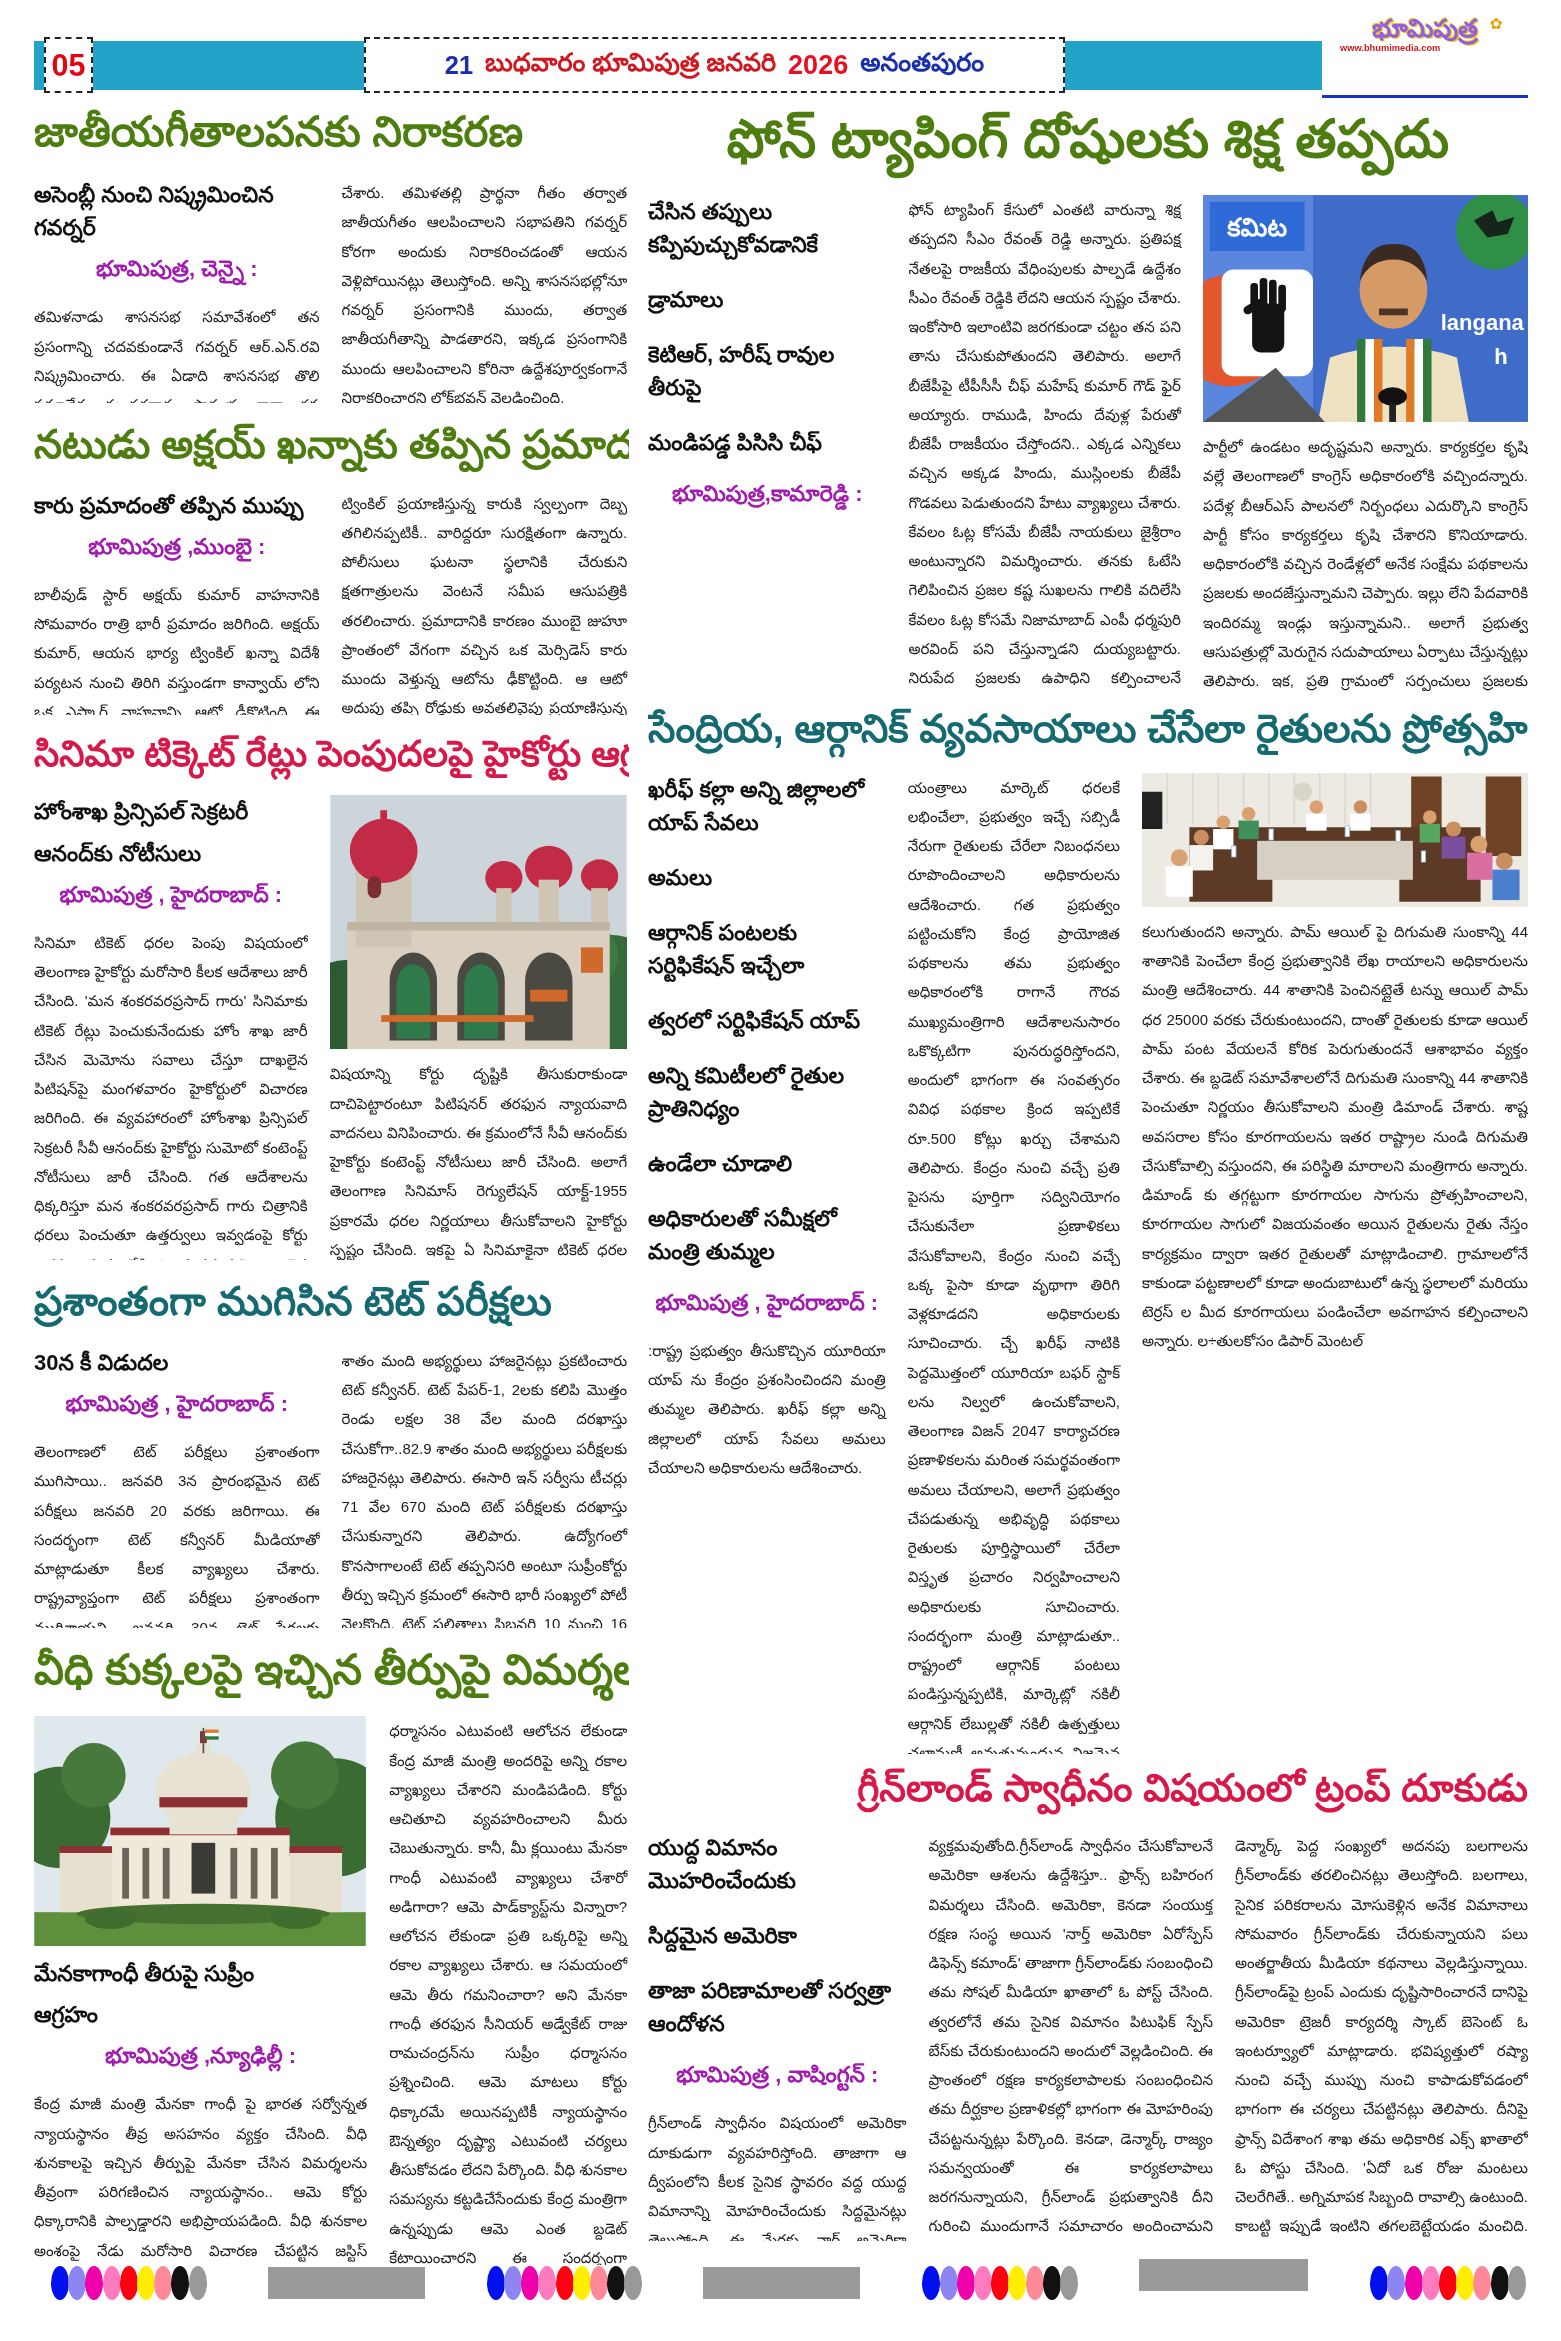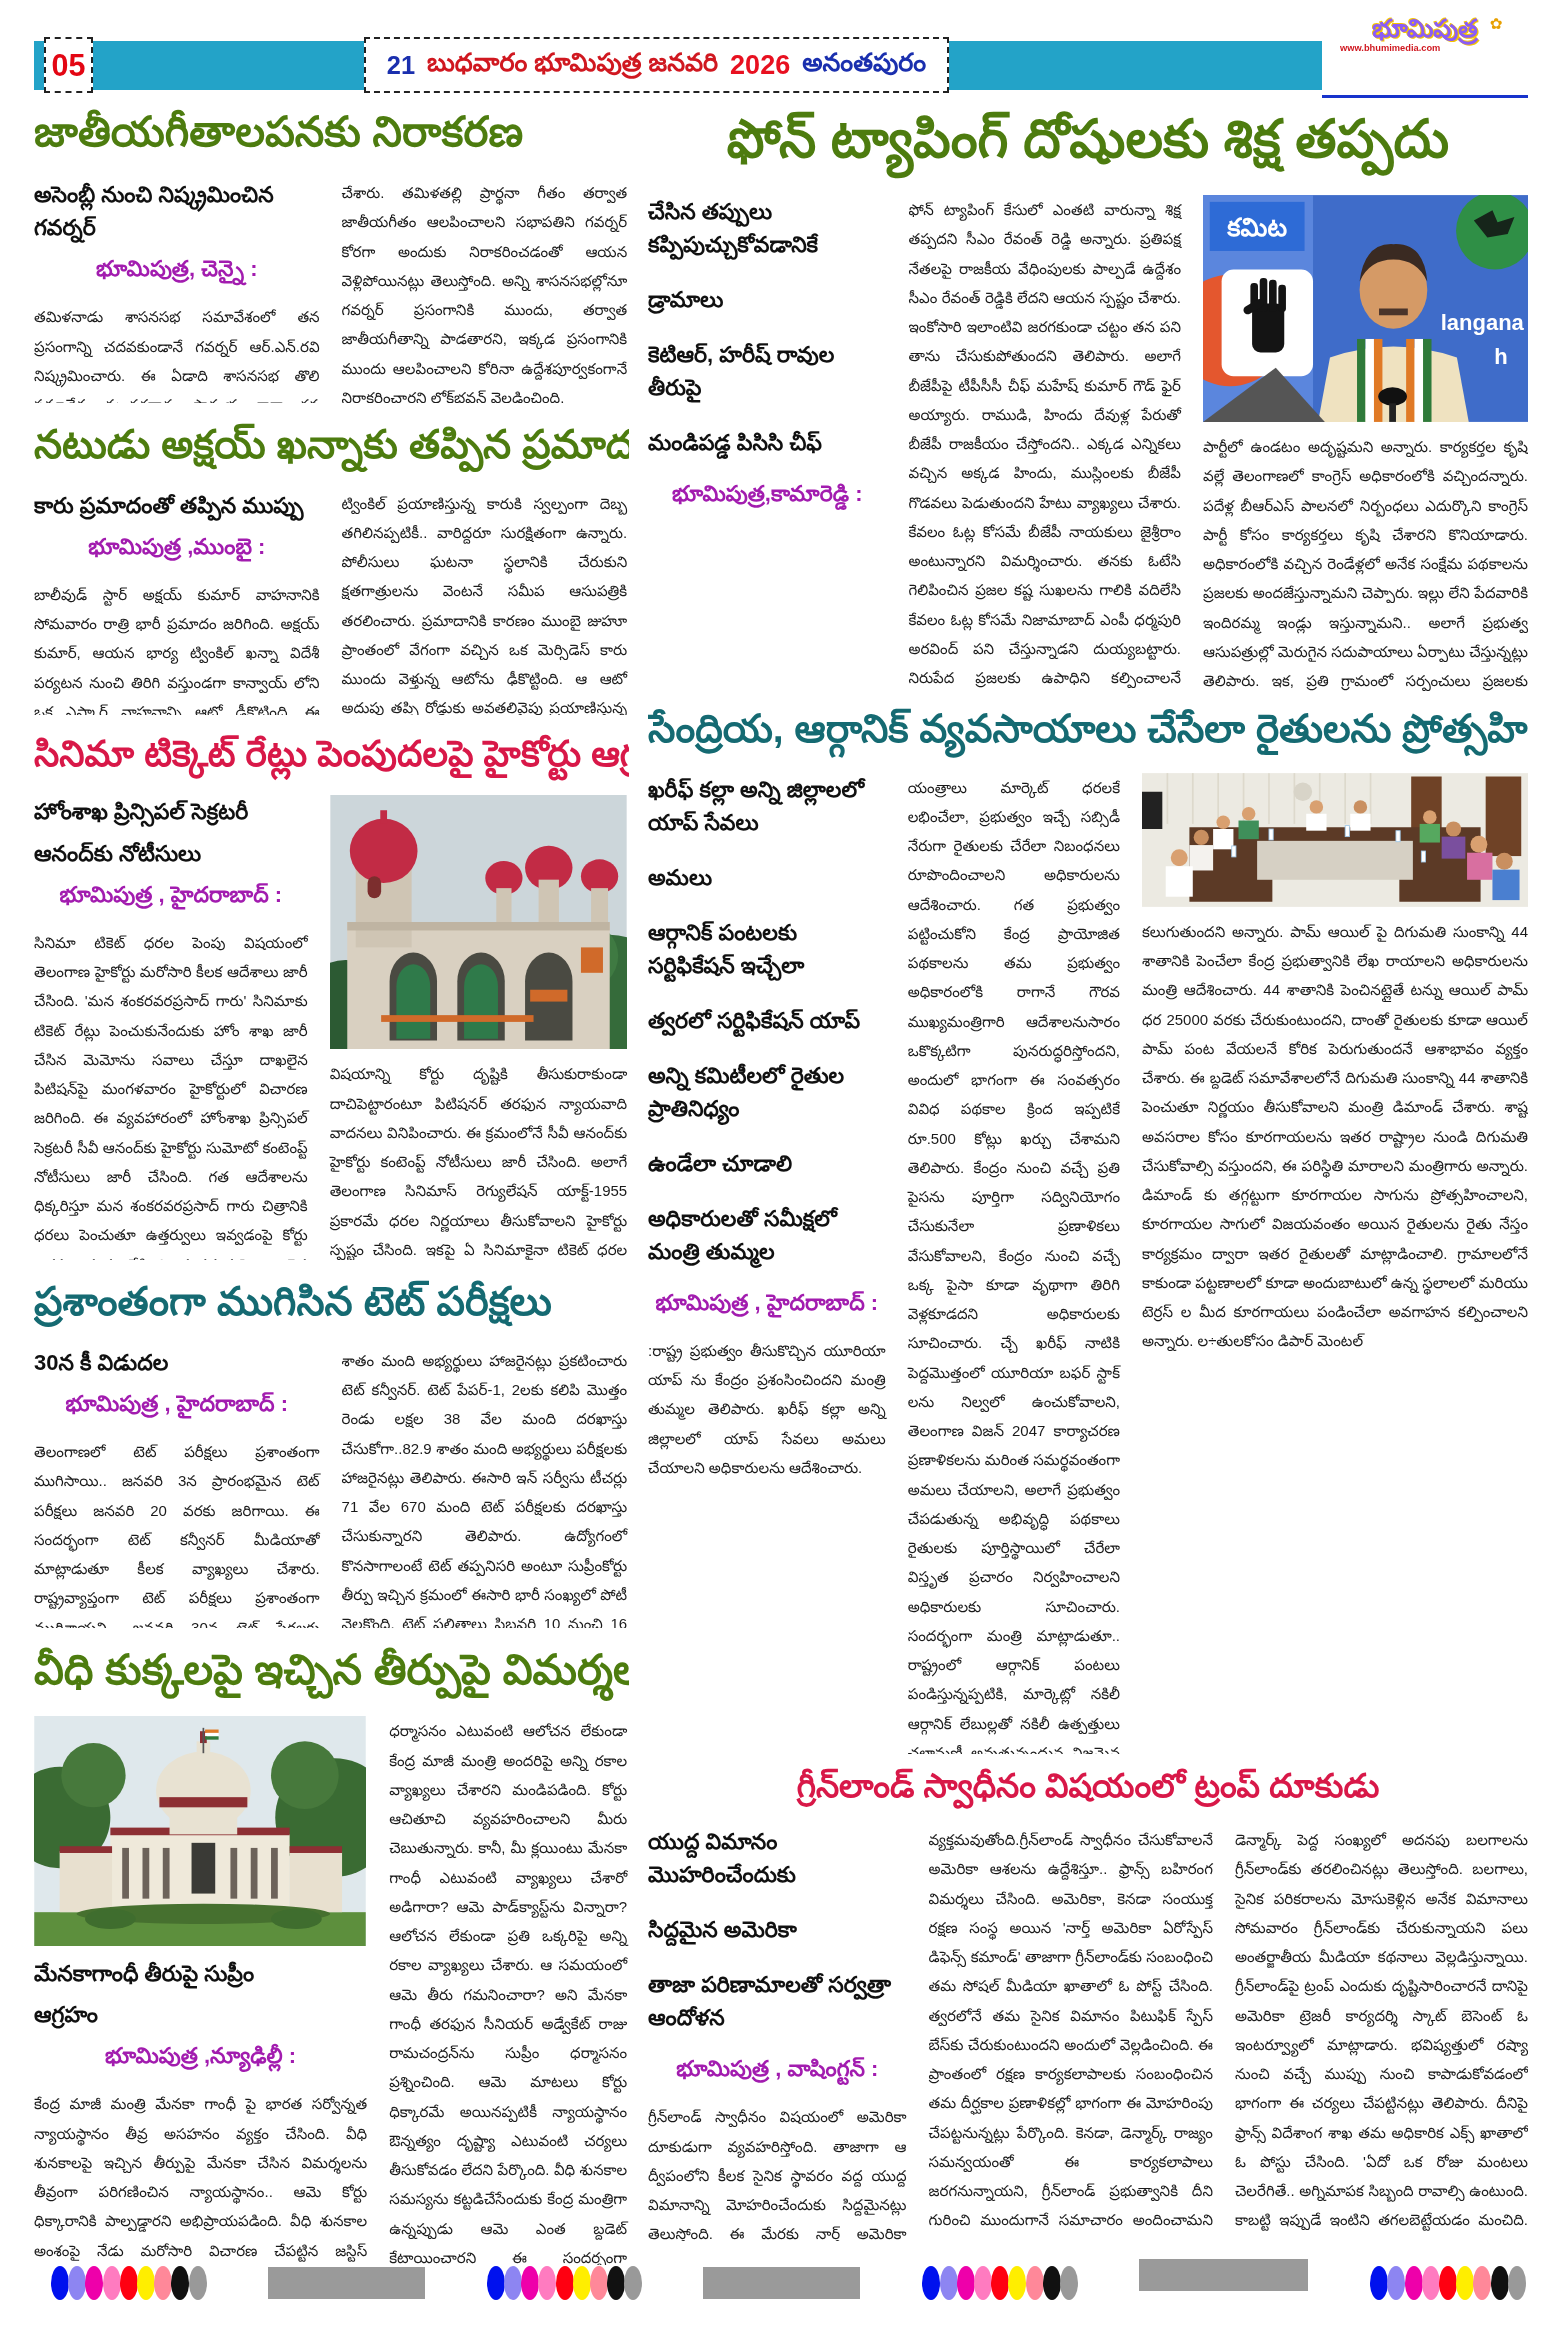--- a/index.html
+++ b/index.html
@@ -3,39 +3,39 @@
 <meta charset="utf-8">
 <style>
   html,body{margin:0;padding:0;background:#ffffff;}
   .page{position:relative;width:1562px;height:2342px;background:#ffffff;overflow:hidden;
         font-family:"Liberation Sans","DejaVu Sans",sans-serif;color:#1a1a1a;}
   
   .header-bar{position:absolute;left:34px;top:41px;width:1487px;height:49px;background:#23a3c8;}
   .pagenum-box{position:absolute;left:36px;top:37px;width:49px;height:56px;background:#ffffff;
         border:2.5px dashed #222;box-sizing:border-box;display:flex;align-items:center;justify-content:center;
         font-size:30.5px;font-weight:bold;color:#e30613;margin-left:8px;}
-  .date-box{position:absolute;left:364px;top:37px;width:585px;height:56px;background:#ffffff;
+  .date-box{position:absolute;left:364px;top:37px;width:701px;height:56px;background:#ffffff;
         border:2.5px dashed #222;box-sizing:border-box;display:flex;align-items:center;justify-content:center;
         gap:12px;font-size:25.4px;font-weight:bold;}
   .d-day,.d-city{color:#1a2fae;} .d-mid{color:#d01820;} .d-year{color:#e81020;font-size:27px;}
   .logo-area{position:absolute;left:1322px;top:15.3px;width:206px;height:80px;background:#ffffff;
         border-bottom:3.4px solid #1733cc;text-align:center;}
   .logo-title{font-size:25px;font-weight:bold;color:#8b5cf6;line-height:1.1;
         text-shadow:1.3px 1.3px 0 #f4c400,-0.8px -0.8px 0 #f4c400;}
   .logo-flower{position:absolute;right:25.4px;top:0px;color:#e8a000;font-size:15.3px;}
   .logo-web{font-size:9.3px;font-weight:bold;color:#d01820;text-align:left;padding-left:18px;}
   
   .left-group{position:absolute;left:34px;top:108px;width:595px;display:flex;flex-direction:column;gap:18.6px;}
   .right-group{position:absolute;left:648px;top:108px;width:880px;display:flex;flex-direction:column;gap:13.6px;}
   .article{overflow:hidden;}
   .hl{font-weight:bold;white-space:nowrap;overflow:hidden;margin:0 0 12px 0;}
   .hl-maroon{color:#4d7c0f;} .hl-crimson{color:#d81848;} .hl-teal{color:#156a72;}
   .hl-a1{font-size:42px;} .hl-a2{font-size:40px;} .hl-a3{font-size:36px;} .hl-a4{font-size:40px;text-align:left;}
   .hl-a5{font-size:42px;} .hl-b1{font-size:53px;text-align:center;} .hl-b2{font-size:39px;text-align:center;}
-  .hl-b3{font-size:33px;text-align:center;}
+  .hl-b3{font-size:38px;text-align:right;}
   .cols{display:flex;gap:22px;}
   .body-p{margin:0;font-size:15px;line-height:1.95;text-align:justify;}
   .subhead{font-size:22px;font-weight:bold;color:#111;line-height:1.5;margin:0 0 8.5px 0;}
   .subhead-sp{margin-bottom:22px;}
   .byline{font-size:22px;font-weight:bold;color:#a21caf;text-align:center;margin:12px 0 15.3px 0;}
   .photo-frame{display:block;margin-bottom:10.2px;}
   
   .a12-c1{width:48%;} .a12-c2{width:48%;}
   .a3-c1{width:46%;} .a3-c2{width:50%;}
   .a5-c1{width:56%;} .a5-c2{width:40%;}

